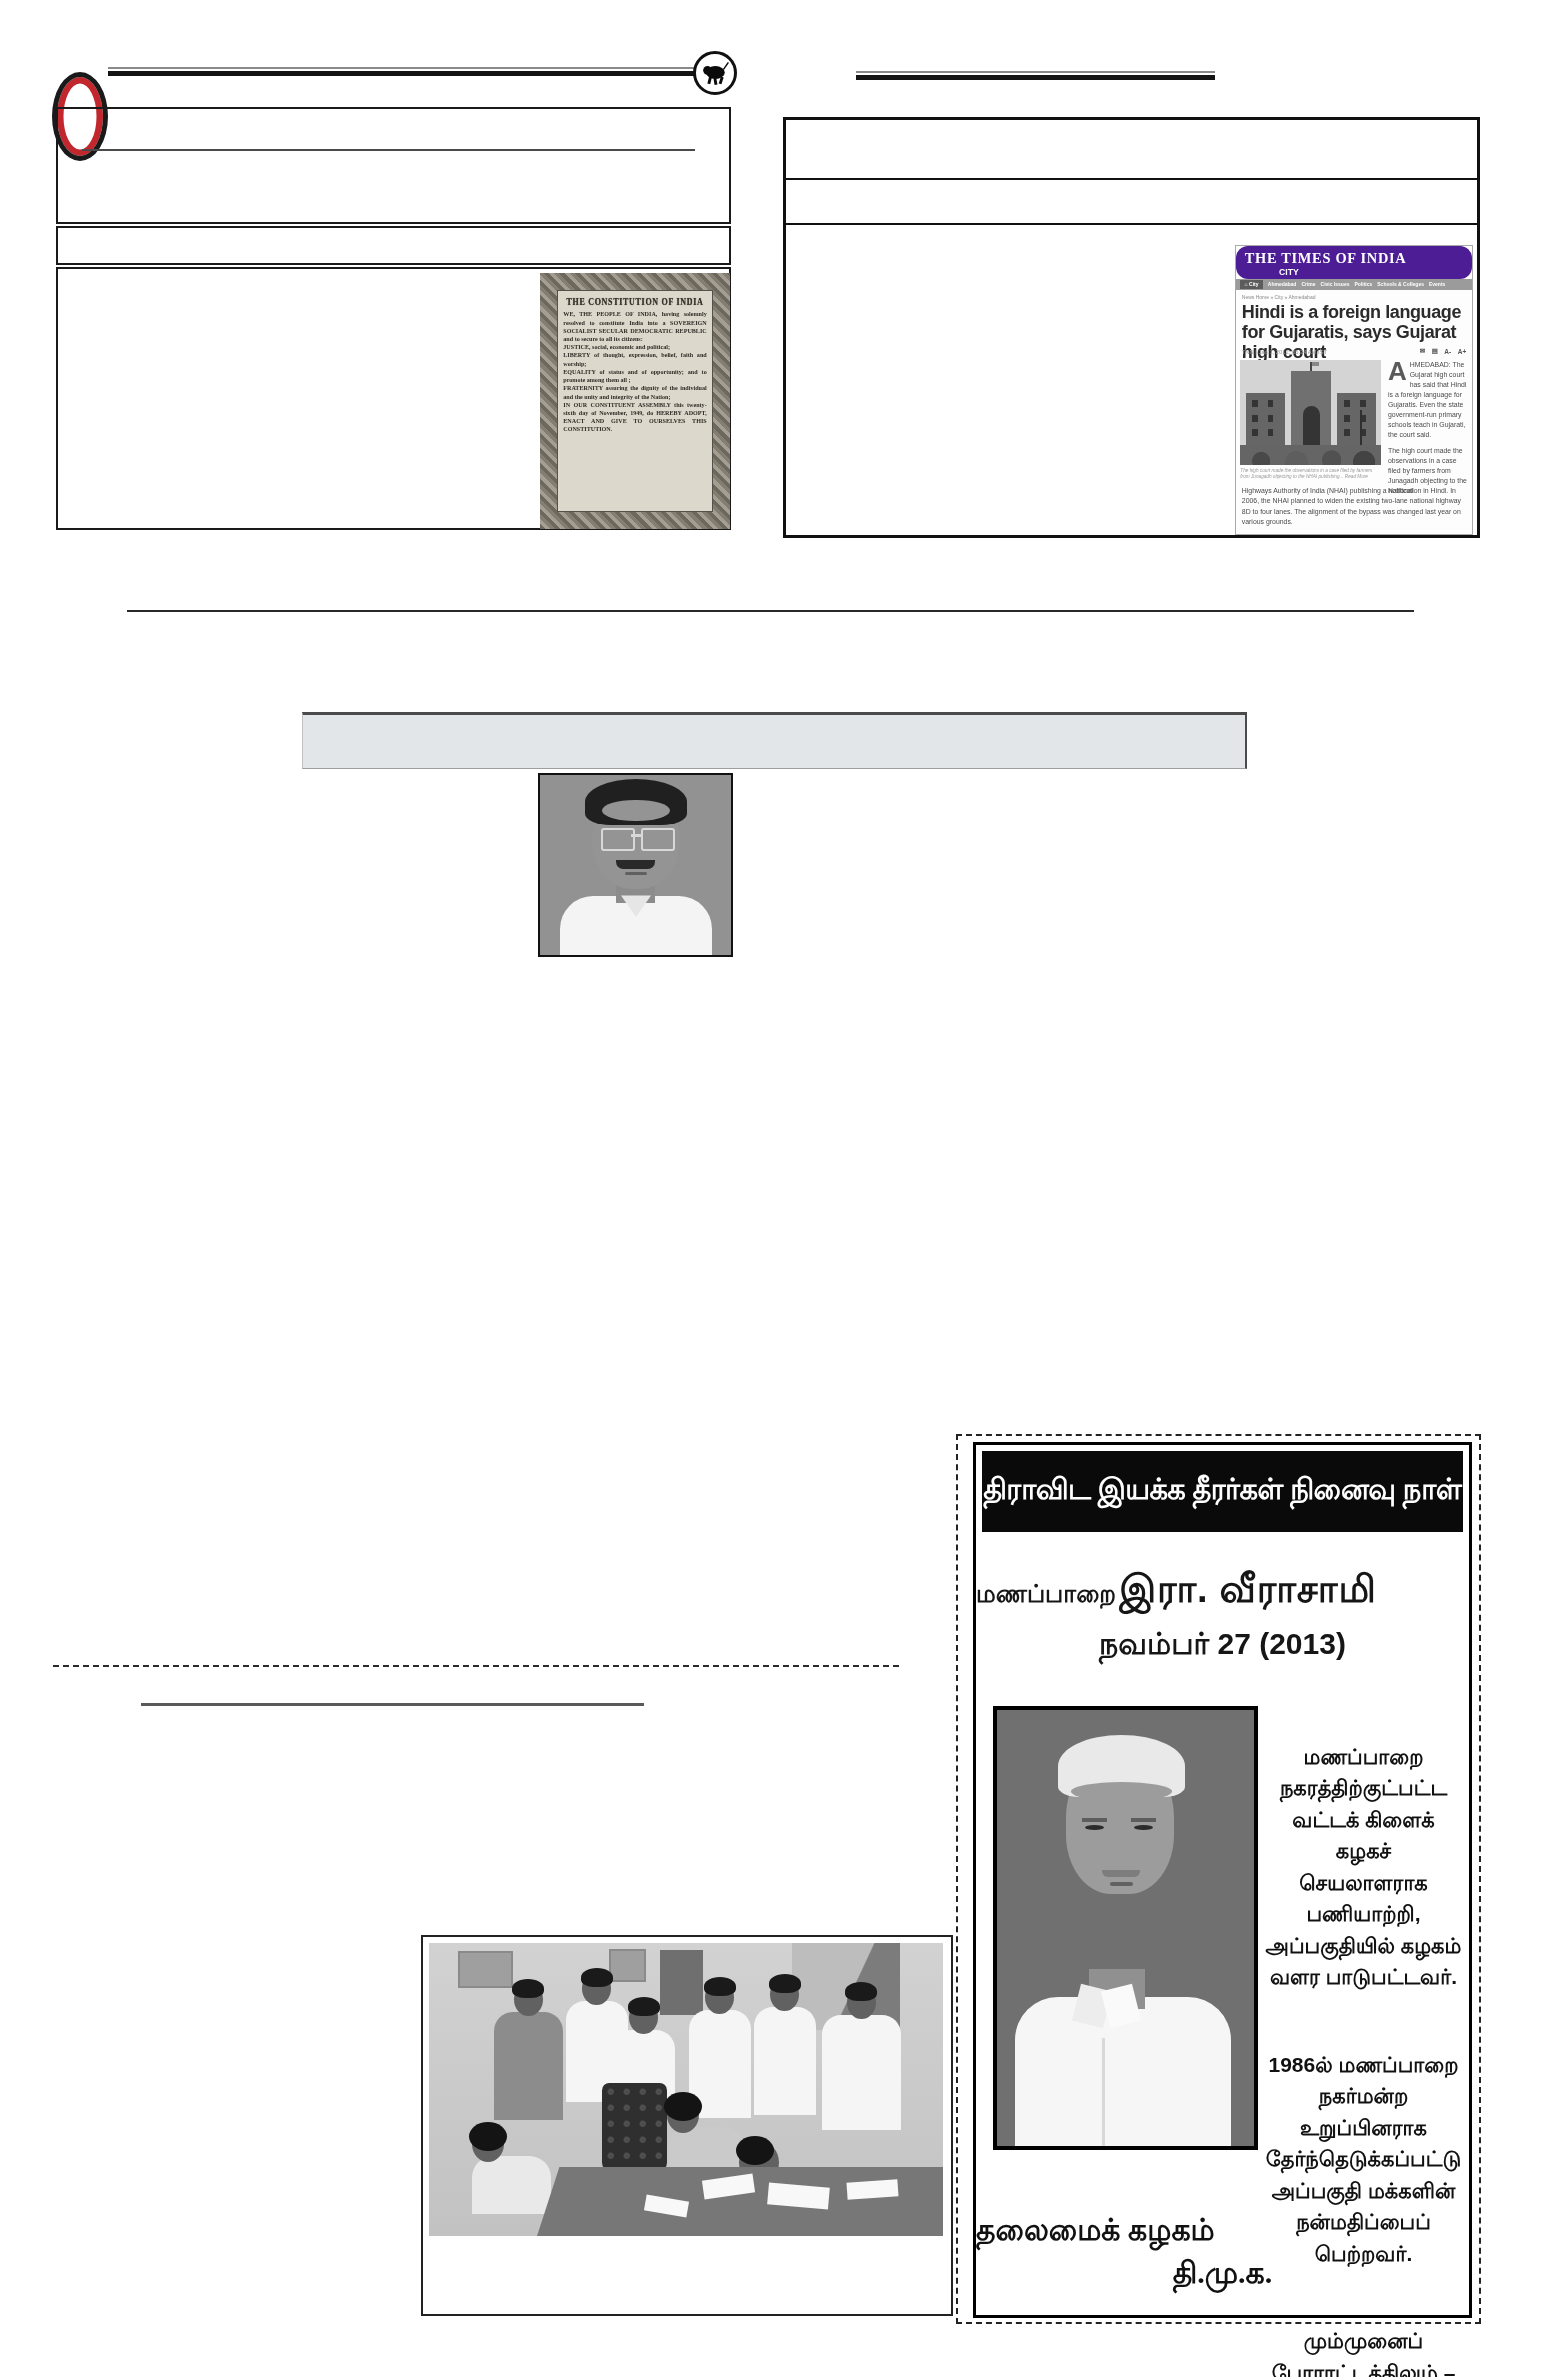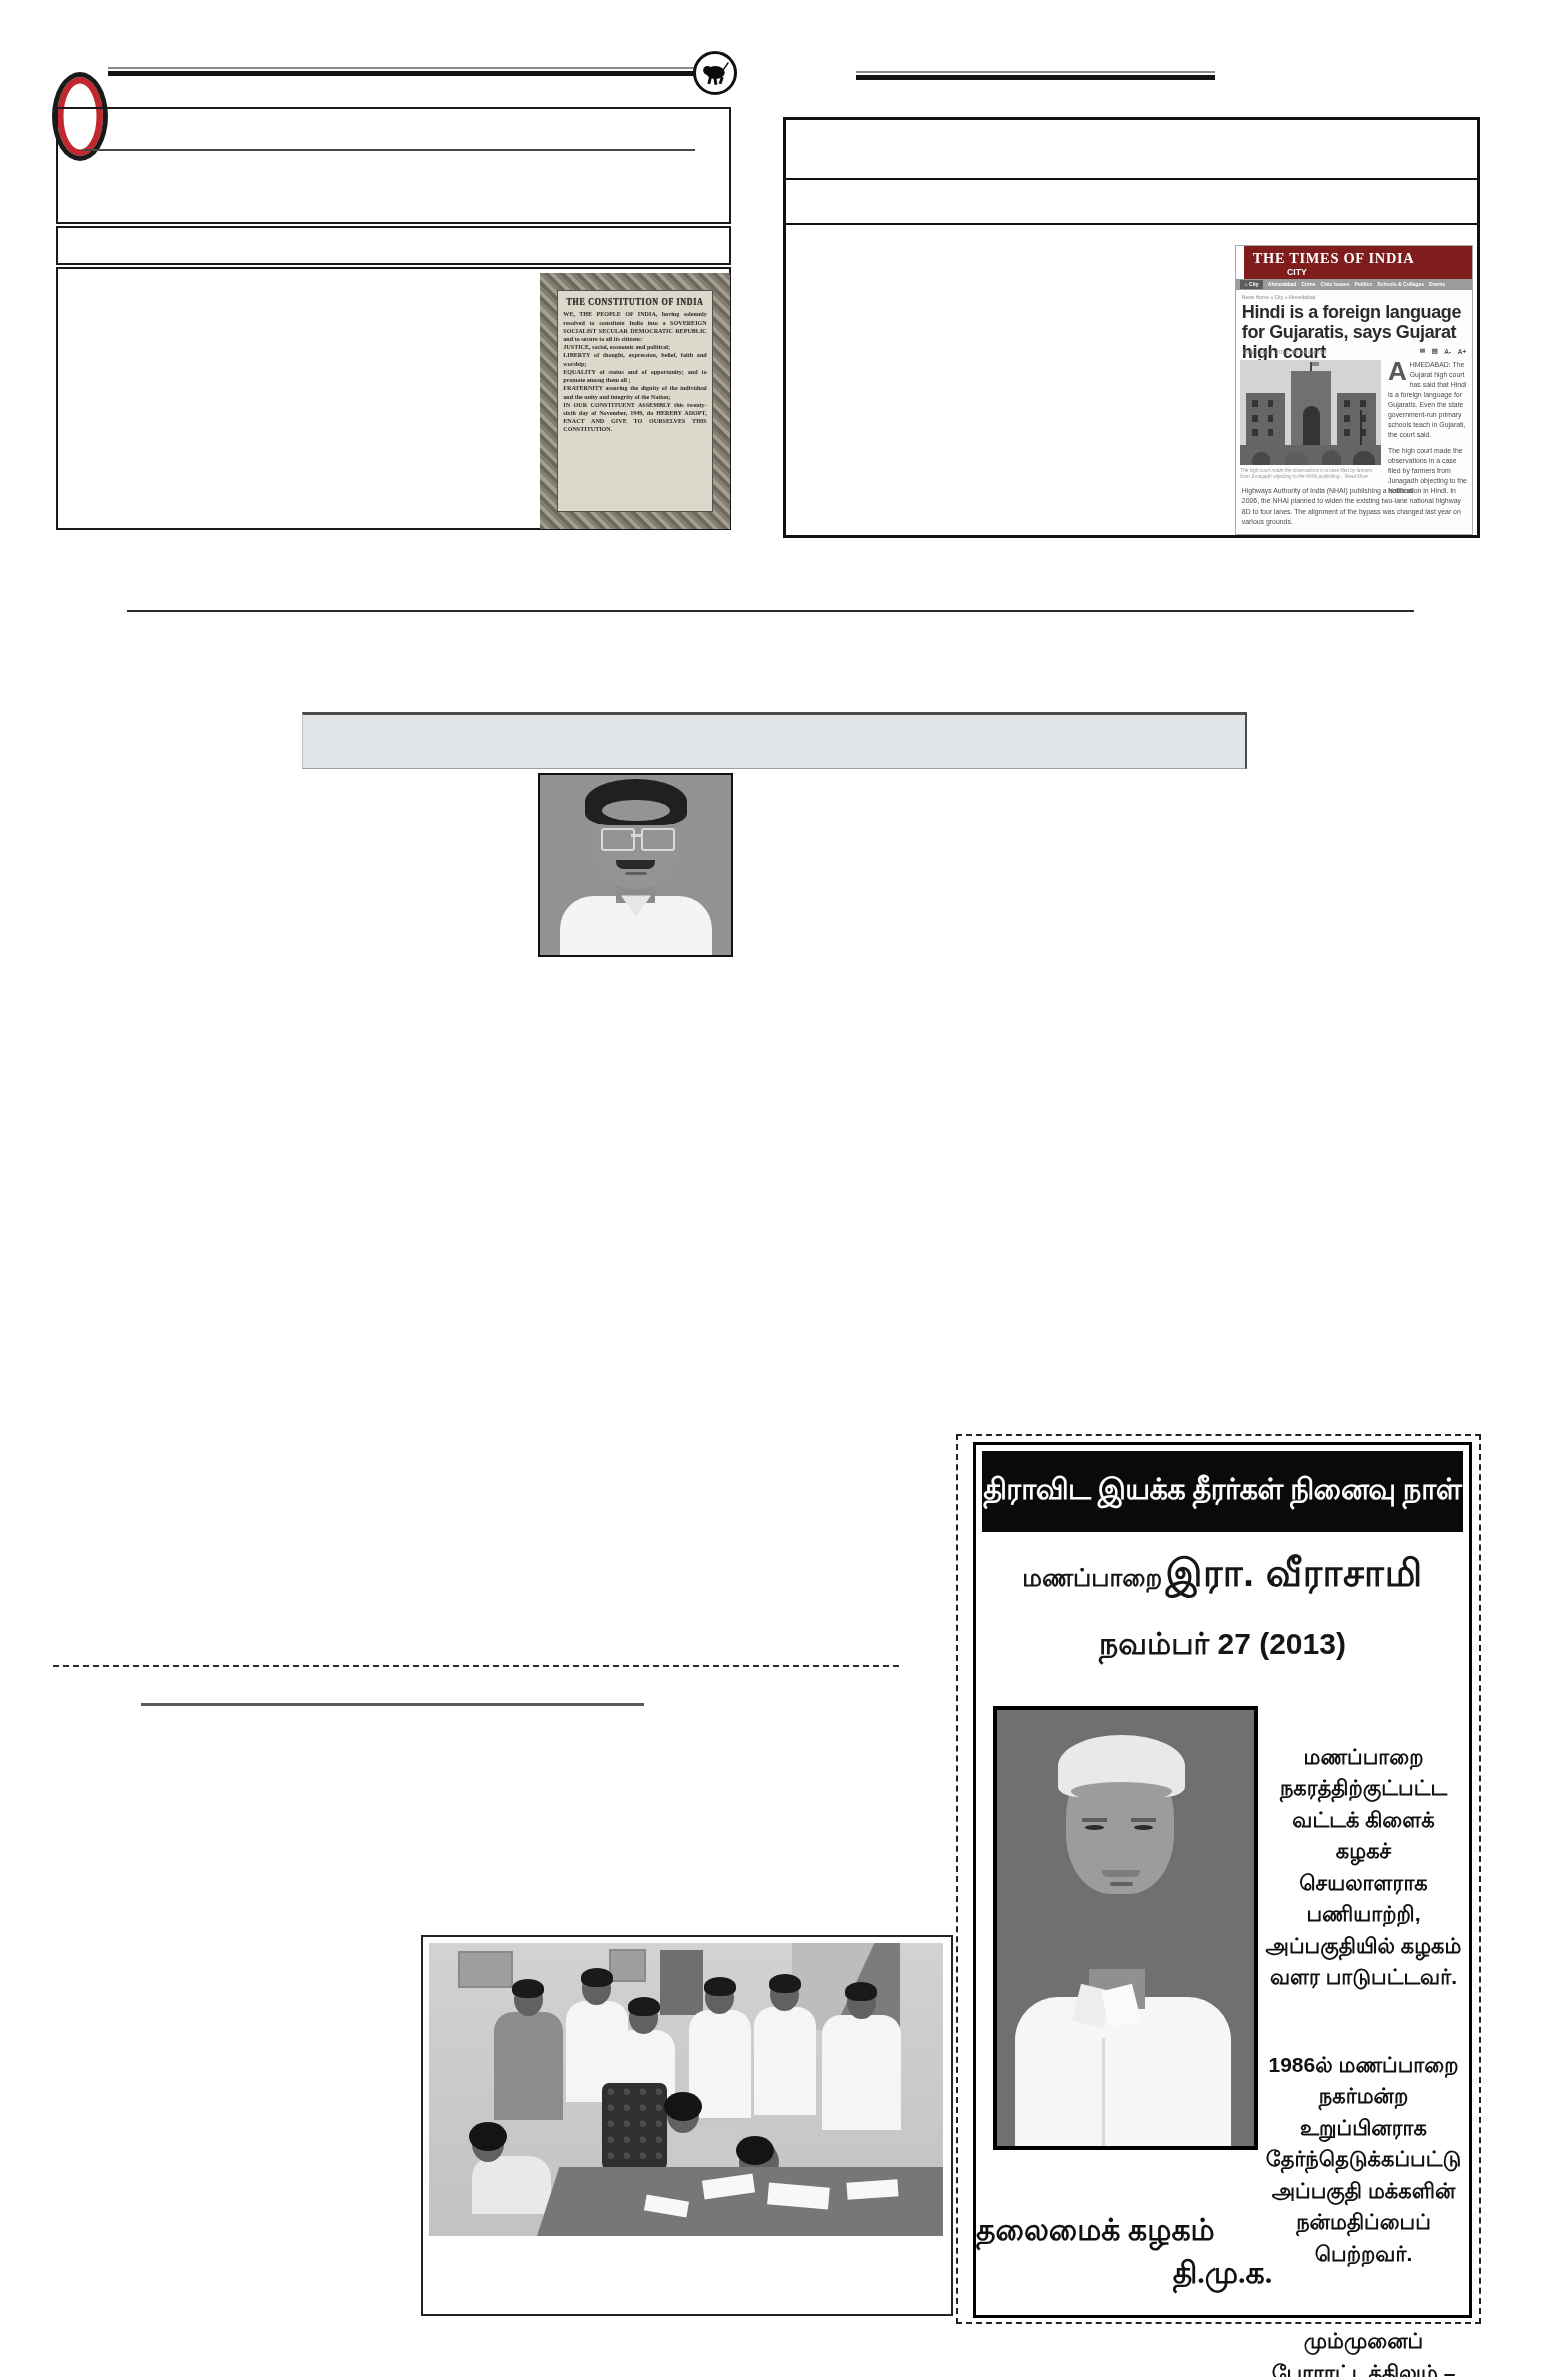--- a/index.html
+++ b/index.html
@@ -32,21 +32,21 @@
   .const-body{font-family:"Liberation Serif",serif;font-size:6.1px;line-height:1.35;color:#2f2b25;
       font-weight:bold;text-align:justify;white-space:pre-line;}
 
   
   .rboxOuter{left:783px;top:117px;width:697px;height:421px;border:3.6px solid #111;box-sizing:border-box;}
   .rboxStrip{left:783px;top:178px;width:697px;height:47px;border:2.9px solid #111;box-sizing:border-box;}
 
   
   .toi{left:1235px;top:245px;width:238px;height:290px;background:#fdfdfd;border:0.7px solid #aaa;
        box-sizing:border-box;overflow:hidden;}
-  .toi-mast{position:absolute;left:8px;top:0;width:100%;height:33px;background:#7f1d1d;color:#fff;}
+  .toi-mast{position:absolute;left:0;top:0;width:100%;height:33px;background:#4c1d95;color:#fff;border-radius:12px;}
   .toi-mast-title{font-family:"Liberation Serif",serif;font-size:14.4px;font-weight:bold;letter-spacing:0.7px;
        padding:3.6px 0 0 8.7px;}
   .toi-mast-city{font-size:8.7px;font-weight:bold;padding-left:43px;}
   .toi-nav{position:absolute;left:0;top:33px;width:100%;height:10.8px;background:#9b9b9b;color:#fff;
        font-size:5px;font-weight:bold;display:flex;align-items:center;gap:5px;padding-left:4.3px;box-sizing:border-box;}
   .toi-nav .navhome{background:#5c5c5c;padding:1.4px 4.3px;}
   .toi-crumb{position:absolute;left:5.8px;top:48px;font-size:5px;color:#8a8a8a;}
   .toi-headline{position:absolute;left:5.8px;top:56px;width:227px;font-size:18px;line-height:1.12;
        font-weight:bold;color:#2b2b2b;letter-spacing:-0.4px;}
   .toi-byline{position:absolute;left:5.8px;top:103px;font-size:5.8px;color:#9a9a9a;}
@@ -125,21 +125,21 @@
   .g-woman .wtorso{width:79px;height:58px;background:#e9e9e9;border-radius:21.6px 21.6px 0 0;margin-top:-5.8px;}
   .g-chair{position:absolute;left:173px;bottom:66px;width:65px;height:87px;background:#2f2f2f;border-radius:7.2px;
        background-image:radial-gradient(circle at 8.7px 8.7px,#4d4d4d 2.9px,transparent 3.6px);background-size:16px 16px;}
 
   
   .ad-dashed{left:956px;top:1434px;width:525px;height:890px;border:2.2px dashed #222;box-sizing:border-box;}
   .ad-inner{left:973px;top:1442px;width:499px;height:876px;border:3.6px solid #000;box-sizing:border-box;background:#fff;}
   .ad-titlebar{position:absolute;left:5.8px;top:5.8px;width:481px;height:81px;background:#0a0a0a;color:#fff;
        display:flex;align-items:center;justify-content:center;font-weight:bold;font-size:29px;white-space:nowrap;
        letter-spacing:-0.7px;}
-  .ad-nameline{position:absolute;left:0;top:107px;width:100%;text-align:center;color:#161616;}
+  .ad-nameline{position:absolute;left:0;top:123px;width:100%;color:#161616;}
   .ad-nameprefix{font-size:24.5px;font-weight:bold;}
   .ad-name{font-size:38px;font-weight:bold;letter-spacing:0.7px;}
   .ad-date{position:absolute;left:0;top:182px;width:100%;text-align:center;font-size:30px;font-weight:bold;color:#161616;}
   .portraitB{position:absolute;left:17.3px;top:261px;width:257px;height:436px;border:4.3px solid #000;background:#707070;
        overflow:hidden;filter:grayscale(1);}
   .pB-torso{position:absolute;left:17.3px;bottom:-10px;width:216px;height:159px;background:#f6f6f6;border-radius:43px 43px 0 0;}
   .pB-placket{position:absolute;left:105px;bottom:0;width:2.9px;height:108px;background:#d9d9d9;}
   .pB-collarL{position:absolute;left:79px;bottom:121px;width:32px;height:38px;background:#ededed;transform:rotate(14deg);}
   .pB-collarR{position:absolute;left:108px;bottom:121px;width:32px;height:38px;background:#fafafa;transform:rotate(-14deg);}
   .pB-neck{position:absolute;left:92px;bottom:137px;width:56px;height:40px;background:#b08a6b;}

